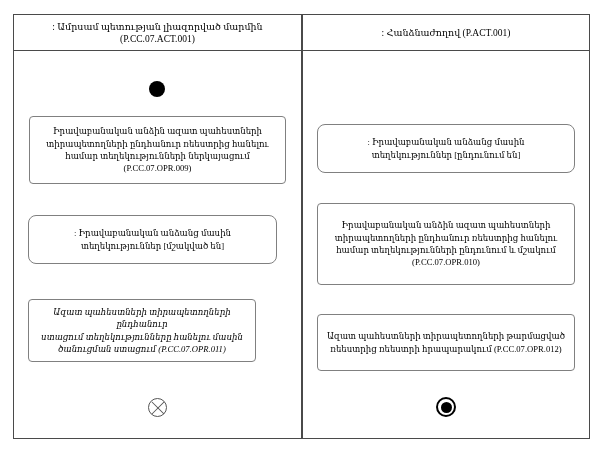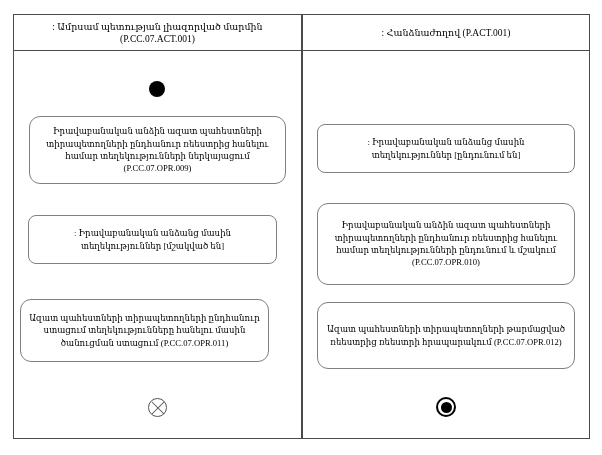--- a/index.html
+++ b/index.html
@@ -61,21 +61,21 @@
     justify-content: center;
     text-align: center;
     font-size: 8.6px;
     line-height: 12.4px;
     color: #000;
     background: #ffffff;
     padding: 3px 7px;
   }
   .action {
     border: 1px solid #808080;
-    border-radius: 11px;
+    border-radius: 4px;
   }
   .object-node {
     border: 1px solid #808080;
     border-radius: 8px;
   }
 
   
   .initial-node {
     position: absolute;
     width: 16px;
@@ -208,29 +208,29 @@
     </div>
   </div>
 
   <div class="node object-node" style="left:28px; top:215px; width:249px; height:49px;">
     <div>
       <span>: Իրավաբանական անձանց մասին</span><br>
       <span>տեղեկություններ [մշակված են]</span>
     </div>
   </div>
 
-  <div class="node action" style="left:20px; top:299px; width:249px; height:63px;">
+  <div class="node action" style="left:28px; top:299px; width:228px; height:63px;font-style:italic;">
     <div>
       <span>Ազատ պահեստների տիրապետողների ընդհանուր</span><br>
       <span>ստացում տեղեկությունները հանելու մասին</span><br>
       <span>ծանուցման ստացում (P.CC.07.OPR.011)</span>
     </div>
   </div>
 
-  <div class="node action" style="left:317px; top:302px; width:258px; height:67px;">
+  <div class="node action" style="left:317px; top:314px; width:258px; height:57px;">
     <div>
       <span>Ազատ պահեստների տիրապետողների թարմացված</span><br>
       <span>ռեեստրից ռեեստրի հրապարակում (P.CC.07.OPR.012)</span>
     </div>
   </div>
 
   <div class="flow-final-node" style="left:148px; top:398px;"></div>
 
   <div class="final-node" style="left:436px; top:397px;"></div>
 

